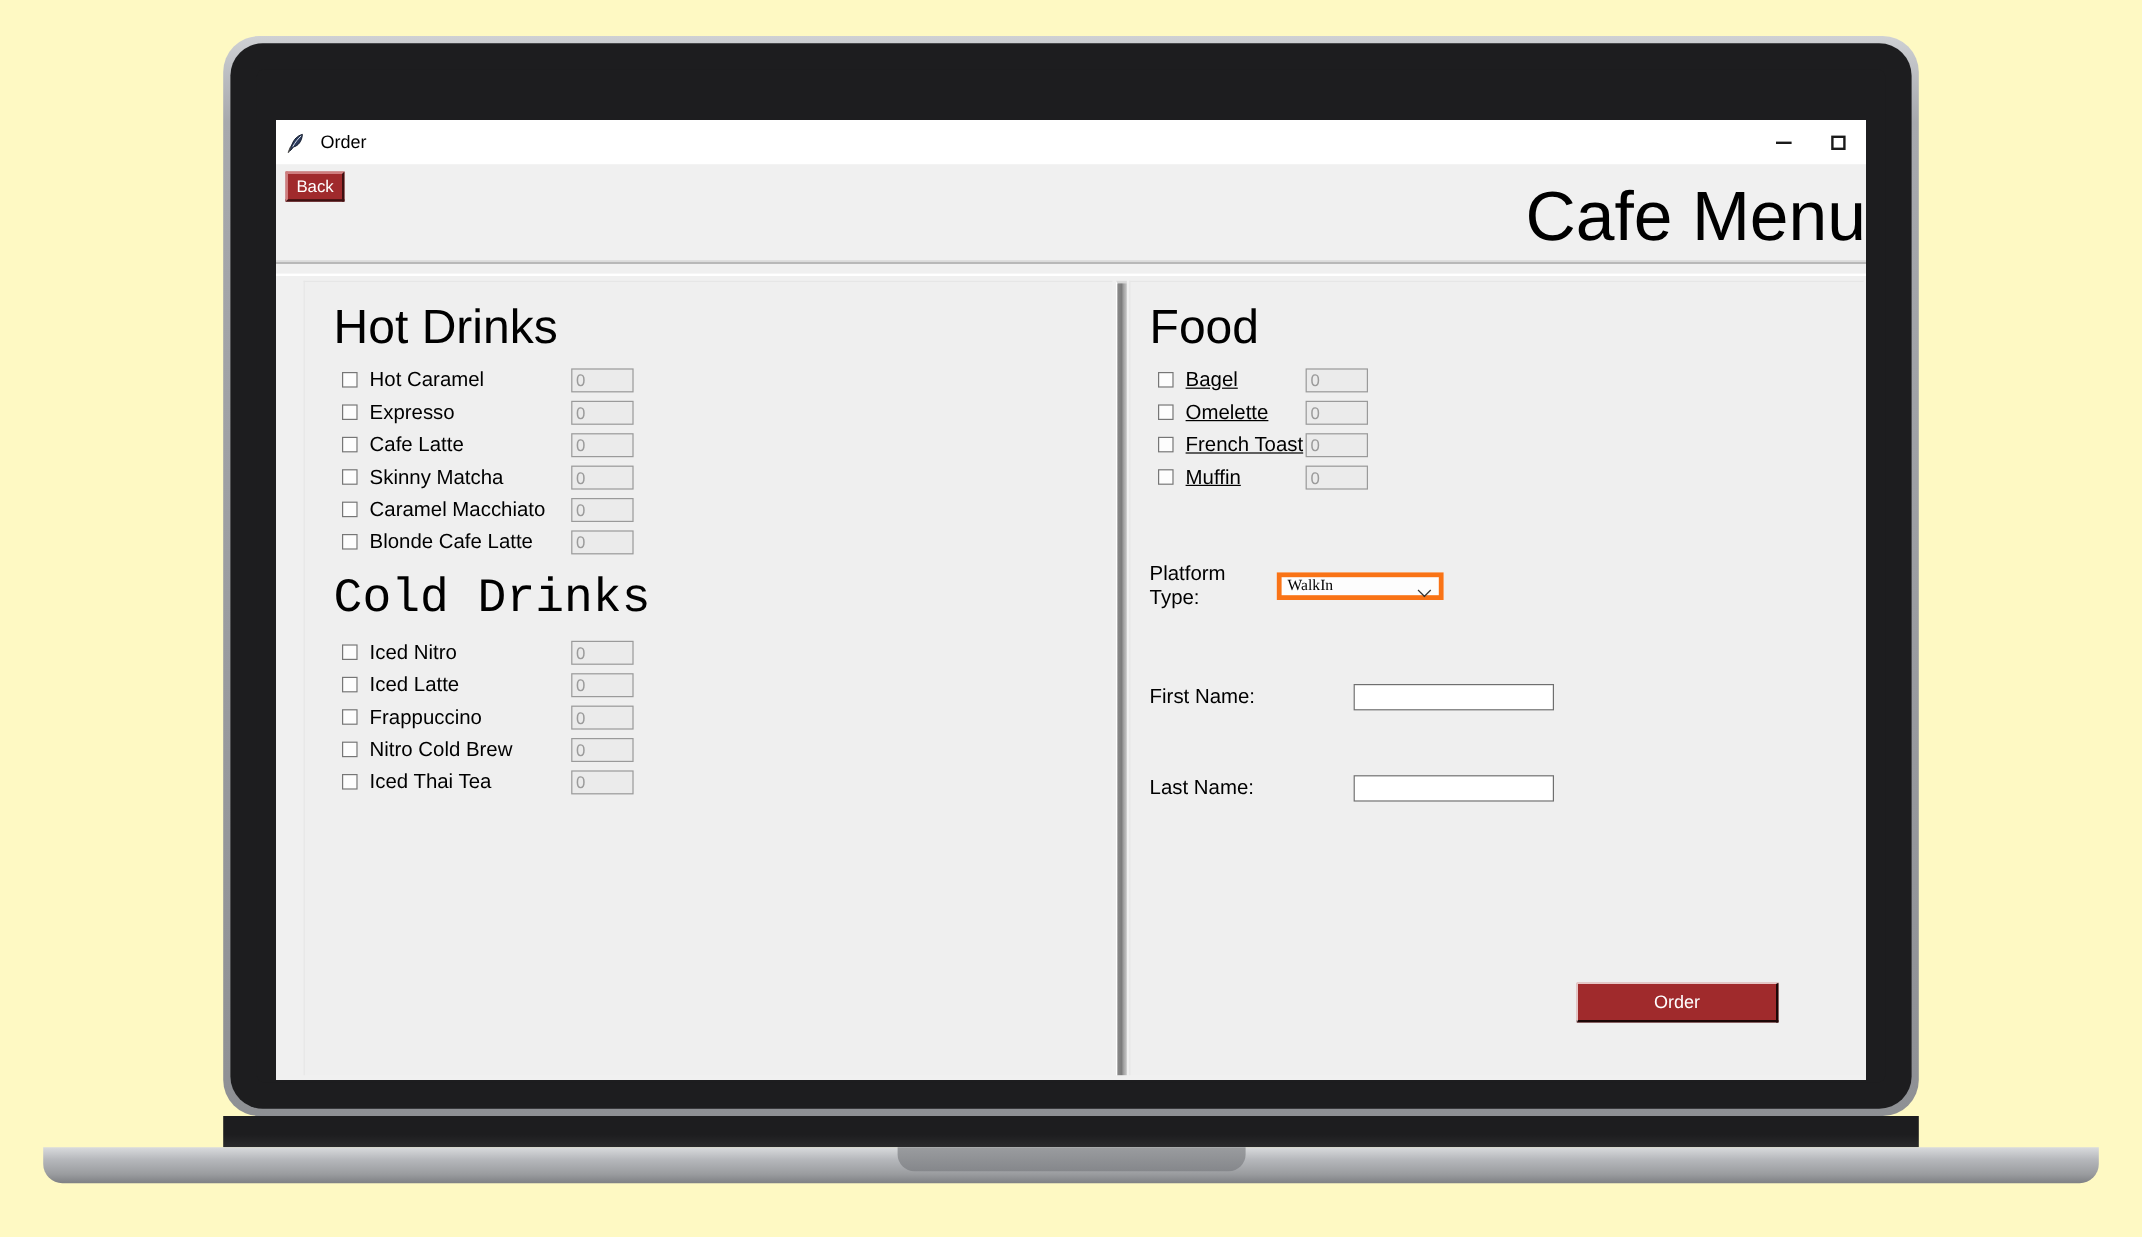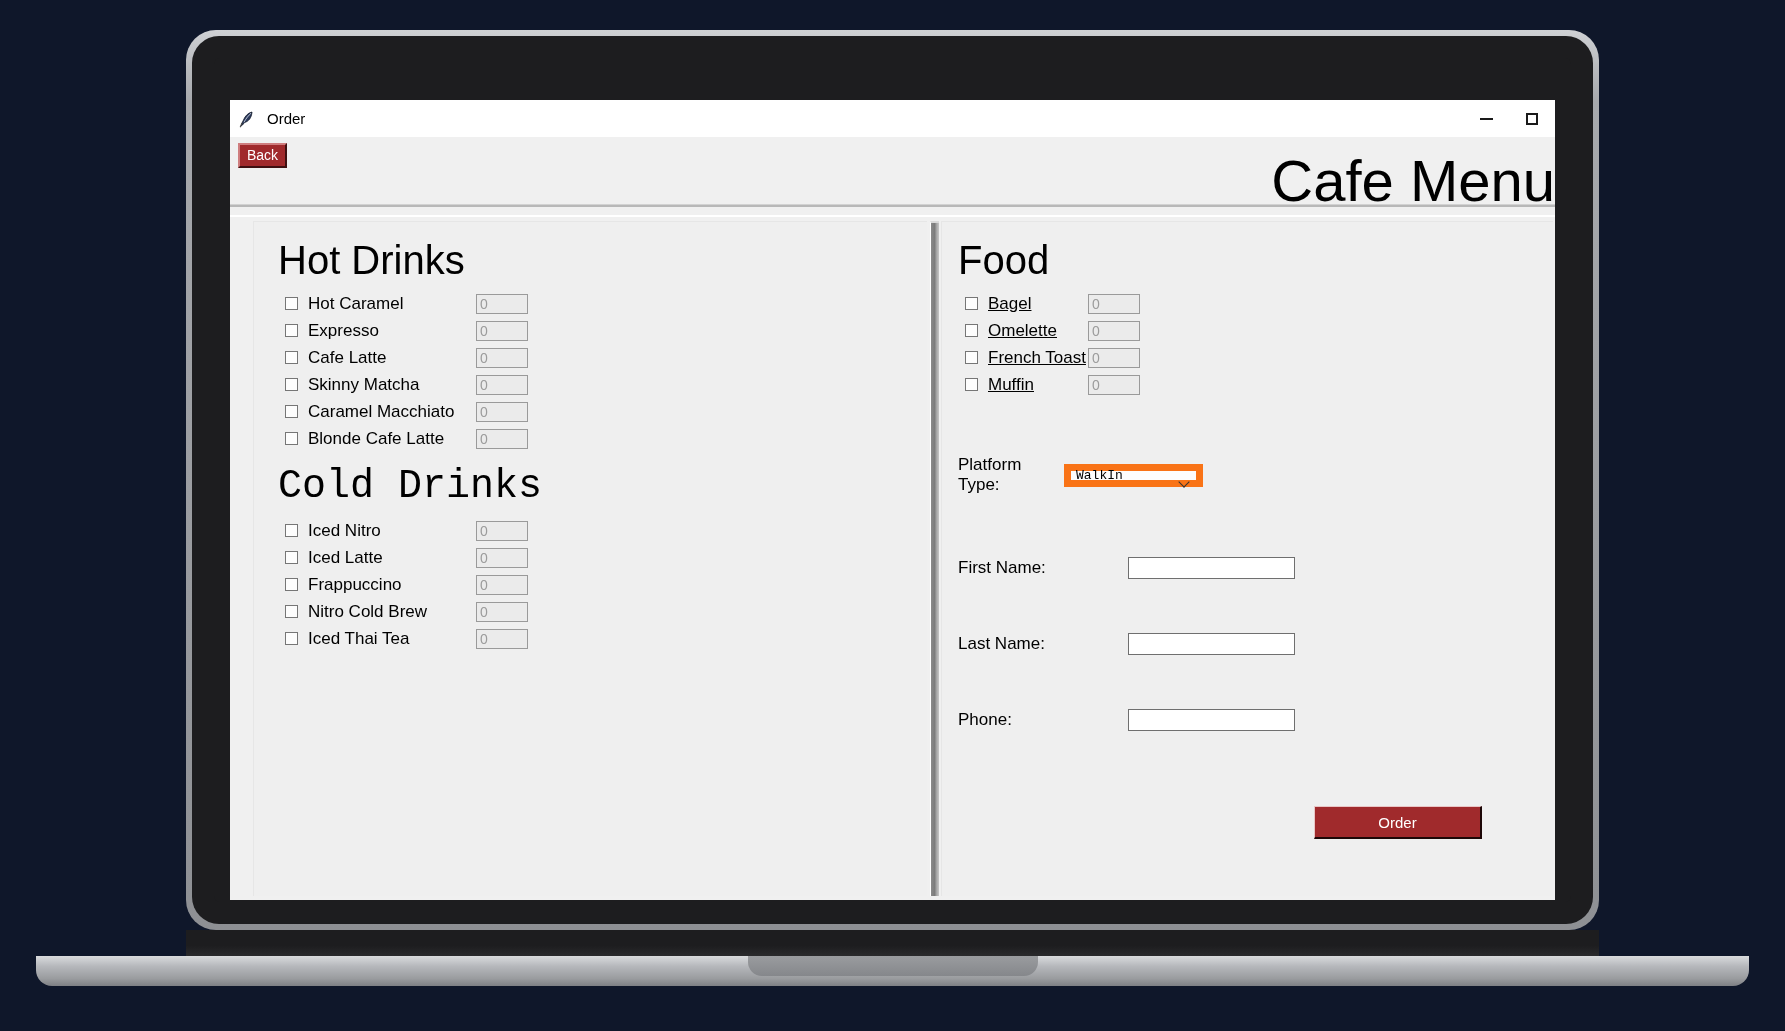--- a/index.html
+++ b/index.html
@@ -4,21 +4,21 @@
 <title>Cafe Menu — Order</title>
 <style>
   * { box-sizing: border-box; }
   html, body {
     margin: 0; padding: 0;
     width: 1785px; height: 1031px;
     background: #000;
     font-family: "Liberation Sans", sans-serif;
     overflow: hidden;
   }
-  #stage { position: relative; width: 1785px; height: 1031px; background: #0f172a; }
+  #stage { position: relative; width: 1785px; height: 1031px; background: #fef9c3; }
 
   
   .laptop-body {
     position: absolute; left: 186px; top: 30px;
     width: 1413px; height: 900px;
     border-radius: 30px;
     background: linear-gradient(180deg,#cfd1d4 0%, #b9bbbf 4%, #a7a9ad 8%, #8e9094 100%);
     padding: 3px;
   }
   .laptop-inner {
@@ -98,21 +98,21 @@
     width: 46px; height: 37px;
     display: flex; align-items: center; justify-content: center;
     cursor: default;
   }
   .min-glyph { width: 13px; height: 2px; background: #1a1a1a; display: block; }
   .max-glyph { width: 12px; height: 12px; border: 2px solid #1a1a1a; display: block; }
 
   
   .header-band {
     flex: none;
-    height: 68px;
+    height: 81px;
     background: #f0f0f0;
     position: relative;
     border-bottom: 1px solid #d2d2d2;
     padding-left: 29px;
   }
   .back-btn {
     position: absolute; left: 8px; top: 6px;
     background: #a02a2c;
     color: #fff;
     border: none;
@@ -230,26 +230,26 @@
   }
   .form-label {
     font-size: 17px; color: #000;
     font-family: "Liberation Sans", sans-serif;
   }
   .platform-row { margin-top: 62px; }
   .platform-row .form-label { width: 106px; }
   .combo {
     width: 139px; height: 23px;
     background: #fdfdfd;
-    border: 7px solid #f97316;
+    border: 4px solid #f97316;
     display: flex; align-items: center;
     position: relative;
     cursor: pointer;
     font-size: 13px;
-    font-family: Liberation Mono, monospace;
+    font-family: Liberation Serif, serif;
   }
   .combo-value { padding-left: 5px; color: #000; }
   .combo-arrow {
     position: absolute; right: 7px; top: 7px;
     width: 9px; height: 9px;
   }
   .combo-arrow::before {
     content: ""; position: absolute; left: 0; top: 0;
     width: 7px; height: 7px;
     border-right: 1.6px solid #333;
@@ -434,24 +434,20 @@
             </div>
 
             <div class="form-row name-row first">
               <span class="form-label">First Name:</span>
               <input class="text-input" type="text" value="" style="">
             </div>
             <div class="form-row name-row">
               <span class="form-label">Last Name:</span>
               <input class="text-input" type="text" value="" style="">
             </div>
-            <div class="form-row name-row">
-              <span class="form-label">Phone:</span>
-              <input class="text-input" type="text" value="" style="">
-            </div>
 
             <button class="order-btn">Order</button>
           </div>
         </div>
 
       </div>
     </div>
   </div>
 
   <div class="hinge"></div>

